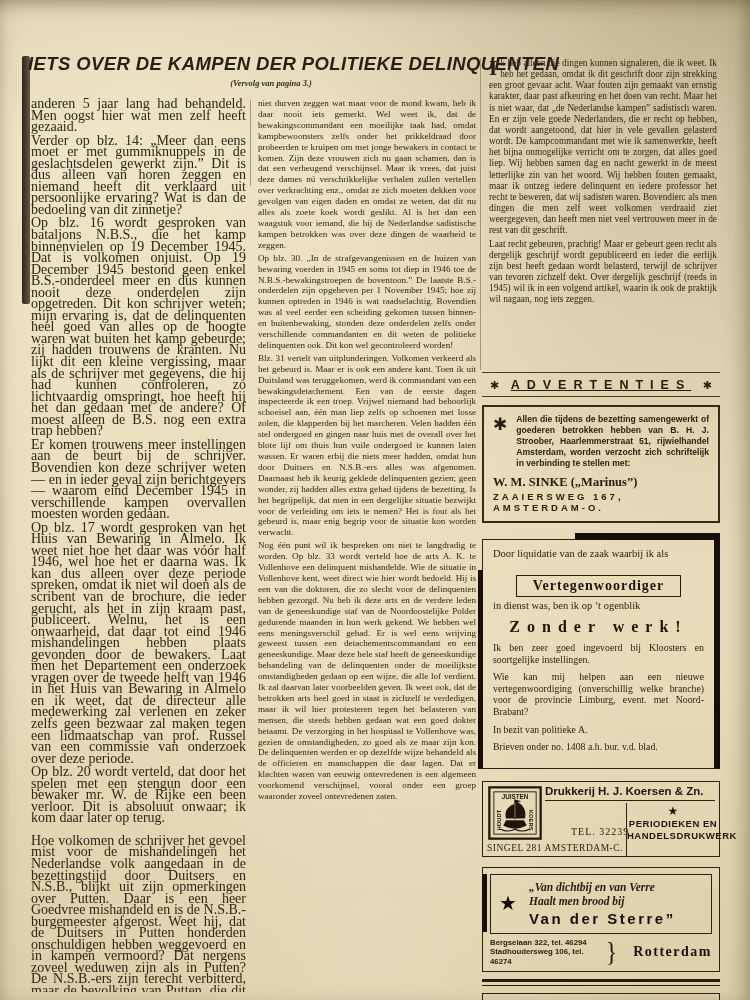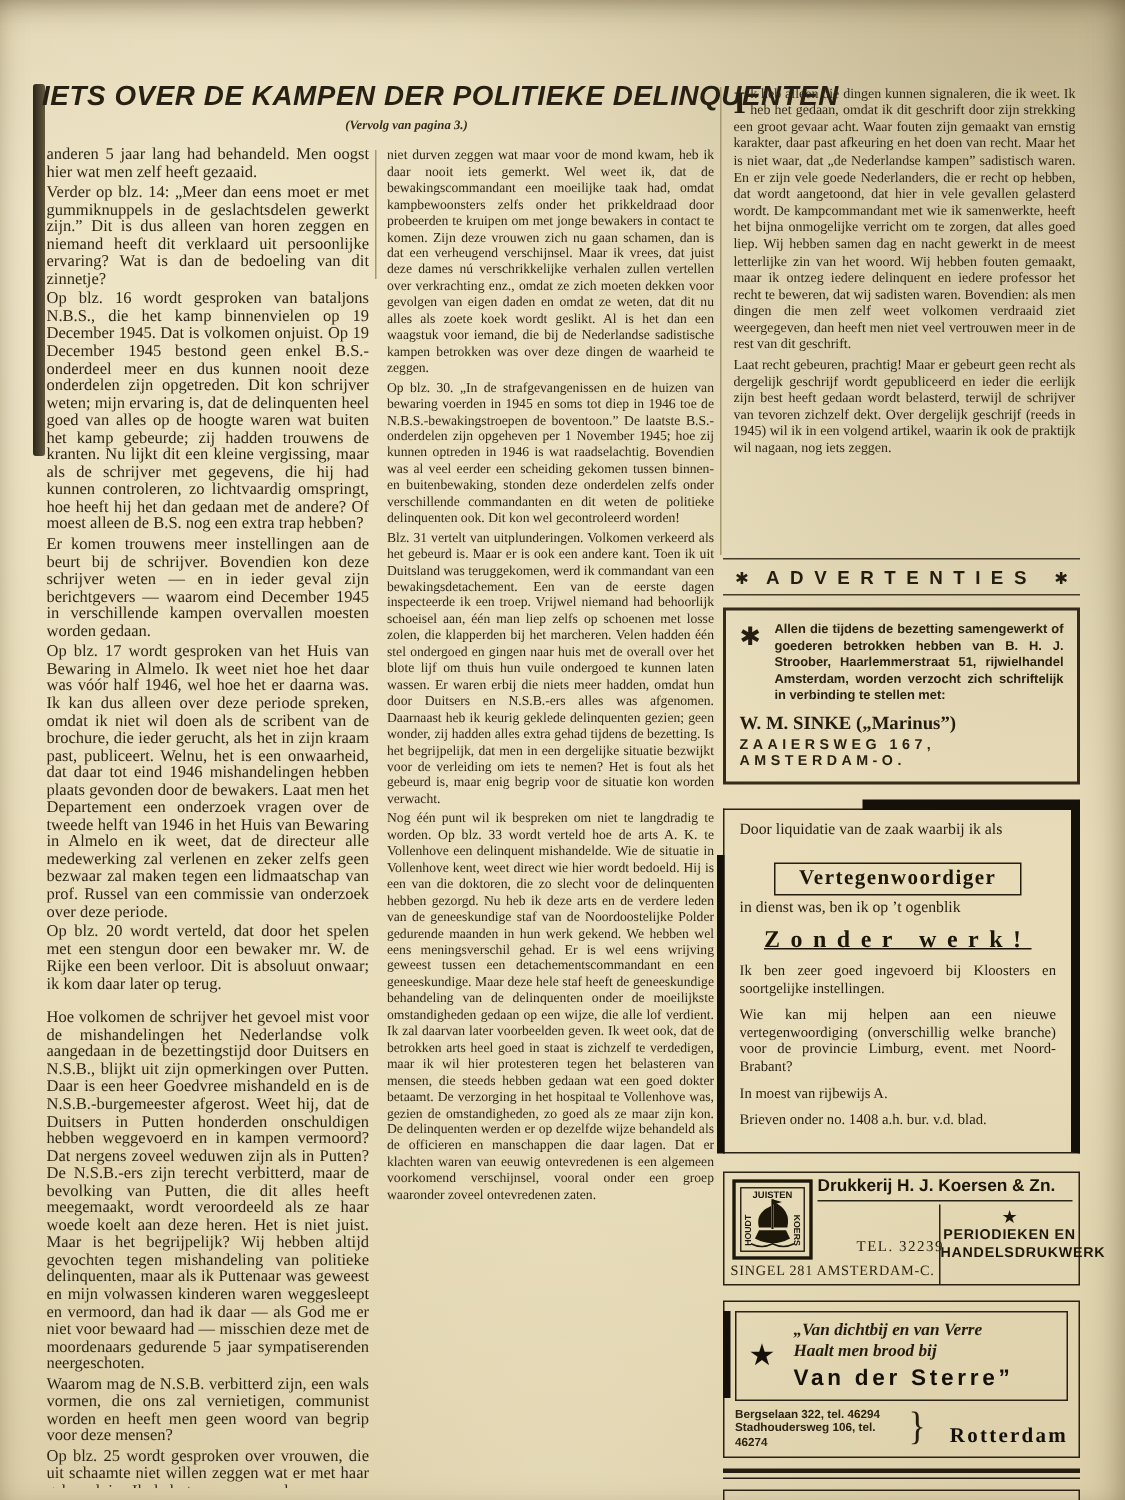--- a/index.html
+++ b/index.html
@@ -18,68 +18,68 @@
   .title { position:absolute; left:28px; top:54px; width:452px; margin:0; text-align:center;
     font:italic bold 18.5px/1.1 "Liberation Sans", sans-serif; letter-spacing:.4px;
     color:#272013; white-space:nowrap; }
   .subtitle { position:absolute; left:28px; top:79px; width:452px; text-align:center;
     font:italic bold 8.5px/1 "Liberation Serif", serif; color:#352c1a;margin-left:17px; }
   .vrule { position:absolute; width:1px; background:#a4966e; }
   .v1 { left:250px; top:100px; height:86px; }
   .v2 { left:480px; top:58px; height:312px; }
   .col { position:absolute; text-align:justify; overflow:hidden; }
   .col p { margin:0 0 2px; }
-  .col1 { left:31px;  top:98px; width:215px; height:894px; font-size:11px; line-height:11.55px; }
+  .col1 { left:31px;  top:98px; width:215px; height:894px; font-size:14px; line-height:11.55px; }
   .col2 { left:258px; top:98px; width:218px; height:894px; font-size:9.1px; line-height:10.9px;font-family:Liberation Serif, serif; }
   .col3 { left:489px; top:58px; width:228px; height:314px; font-size:9.3px; line-height:11.15px; }
   .gap { margin-top:11px !important; }
   .dropcap { float:left; font:bold 21px/19px "Liberation Serif", serif; margin:1px 3px 0 0; color:#241d10; }
 
   
   .ads { position:absolute; left:482px; top:372px; width:238px; }
   .ads-header { display:flex; align-items:center; justify-content:space-between;
     border-top:1.5px solid #463b27; border-bottom:1.5px solid #463b27; padding:5px 8px 4px; }
-  .ads-title { font:bold 12.5px "Liberation Sans", sans-serif; letter-spacing:7px; color:#241d10; }
+  .ads-title { font:bold 12.5px "Liberation Sans", sans-serif; letter-spacing:7px; color:#241d10;text-decoration:underline; }
   .hstar { font-size:11px; color:#241d10; }
 
   .ad { box-sizing:border-box; }
   .ad-sinke { margin-top:8px; border:2px solid #342b1b; padding:7px 9px 8px; }
   .sinke-row { display:flex; gap:9px; }
   .sinke-star { font-size:17px; line-height:1; color:#241d10; margin-top:2px; }
   .sinke-body { margin:0; font:bold 8.6px/11px "Liberation Sans", sans-serif; text-align:justify; color:#2b2312; }
   .sinke-name { margin:6px 0 1px; font:bold 12.5px "Liberation Serif", serif; color:#241d10; }
   .sinke-addr { font:bold 9.5px "Liberation Sans", sans-serif; letter-spacing:3px; color:#2b2312; }
 
   .ad-zonder { position:relative; margin-top:16px; border:1px solid #2a2214; border-right:6px solid #15100a; padding:8px 10px 9px; }
   .ad-zonder::before { content:""; position:absolute; top:-7px; right:-6px; width:145px; height:7px; background:#15100a; }
   .ad-zonder::after  { content:""; position:absolute; left:-5px; top:30px; bottom:-1px; width:5px; background:#15100a; }
   .z-line { margin:0; font:10.5px "Liberation Serif", serif; color:#241d10; }
   .z-boxed { width:fit-content; margin:16px auto 3px; border:1.5px solid #241d10; padding:2px 16px;
     font:bold 14px "Liberation Serif", serif; letter-spacing:1px; color:#1d1709; }
-  .z-big { text-align:center; font:bold 16px "Liberation Serif", serif; letter-spacing:7px; margin:7px 0 6px; color:#1d1709;text-decoration:underline; }
+  .z-big { text-align:center; font:bold 16px "Liberation Serif", serif; letter-spacing:7px; margin:7px 0 6px; color:#1d1709; }
   .z-para { margin:0 0 6px; font:9.8px/11.6px "Liberation Serif", serif; text-align:justify; color:#241d10; }
 
   .ad-koersen { position:relative; margin-top:12px; border:1.5px solid #2a2214; height:76px; }
   .k-logo { position:absolute; left:5px; top:4px; }
   .k-name { position:absolute; left:62px; top:3px; right:4px; font:bold 11.5px "Liberation Sans", sans-serif;
     color:#1d1709; border-bottom:1px solid #2a2214; padding-bottom:3px; }
   .k-tel  { position:absolute; left:88px; top:44px; font:10px "Liberation Serif", serif; letter-spacing:1px; color:#2b2312; }
   .k-addr { position:absolute; left:4px; top:61px; font:9.5px "Liberation Serif", serif; letter-spacing:.5px; color:#2b2312; }
   .k-right { position:absolute; right:0; top:21px; bottom:0; width:92px; border-left:1px solid #2a2214;
     text-align:center; padding-top:1px; }
   .k-star { font-size:12px; color:#1d1709; line-height:1.2; }
   .k-serv { font:bold 9.5px/12px "Liberation Sans", sans-serif; letter-spacing:.5px; color:#1d1709; }
 
   .ad-sterre { position:relative; margin-top:10px; border:1px solid #2a2214; padding:6px 7px 5px; }
   .ad-sterre::before { content:""; position:absolute; left:-1px; top:6px; height:58px; width:5px; background:#15100a; }
   .s-inner { display:flex; align-items:center; gap:12px; border:1px solid #2a2214; padding:5px 8px 6px; }
   .s-star { font-size:20px; color:#15100a; }
   .s-slogan { font:italic bold 11.5px/14px "Liberation Serif", serif; color:#241d10; }
   .s-name { font:bold 15px "Liberation Sans", sans-serif; letter-spacing:2.5px; color:#15100a; margin-top:2px; }
-  .s-bottom { display:flex; align-items:flex-end; gap:16px; margin-top:4px; }
+  .s-bottom { display:flex; align-items:center; gap:16px; margin-top:4px; }
   .s-addrs { font:bold 7.8px/9.5px "Liberation Sans", sans-serif; color:#2b2312; }
   .s-brace { font:300 24px "Liberation Serif", serif; color:#241d10; transform:scaleY(1.1); }
   .s-city { font:bold 14px "Liberation Serif", serif; letter-spacing:1.5px; color:#15100a; }
 
   .double-rule { margin-top:7px; height:3px; border-top:3px solid #241d10; border-bottom:1px solid #241d10; }
 
   .ad-zaanlandia { margin-top:7px; border:1.5px solid #2a2214; padding:8px 10px 9px; }
   .za-title { font:bold 16px "Liberation Serif", serif; letter-spacing:1px; color:#1d1709; }
 </style>
 </head>
@@ -135,21 +135,21 @@
       <div class="sinke-addr">ZAAIERSWEG 167, AMSTERDAM-O.</div>
     </div>
 
     <div class="ad ad-zonder">
       <p class="z-line">Door liquidatie van de zaak waarbij ik als</p>
       <div class="z-boxed">Vertegenwoordiger</div>
       <p class="z-line">in dienst was, ben ik op ’t ogenblik</p>
       <div class="z-big">Zonder werk!</div>
       <p class="z-para">Ik ben zeer goed ingevoerd bij Kloosters en soortgelijke instellingen.</p>
       <p class="z-para">Wie kan mij helpen aan een nieuwe vertegenwoordiging (onverschillig welke branche) voor de provincie Limburg, event. met Noord-Brabant?</p>
-      <p class="z-para">In moest van rijbewijs A.</p>
+      <p class="z-para">In bezit van politieke A.</p>
       <p class="z-para">Brieven onder no. 1408 a.h. bur. v.d. blad.</p>
     </div>
 
     <div class="ad ad-koersen">
       <svg class="k-logo" width="54" height="54" viewBox="0 0 60 60">
         <rect x="1.5" y="1.5" width="57" height="57" fill="none" stroke="#1d1709" stroke-width="2.5"></rect>
         <rect x="6.5" y="6.5" width="47" height="47" fill="none" stroke="#1d1709" stroke-width="1"></rect>
         <text x="30" y="14" text-anchor="middle" font-family="Liberation Sans, sans-serif" font-size="7" font-weight="bold" fill="#1d1709">JUISTEN</text>
         <text x="-38" y="14" transform="rotate(-90)" text-anchor="middle" font-family="Liberation Sans, sans-serif" font-size="6.5" font-weight="bold" fill="#1d1709">HOUDT</text>
         <text x="38" y="-46" transform="rotate(90)" text-anchor="middle" font-family="Liberation Sans, sans-serif" font-size="6.5" font-weight="bold" fill="#1d1709">KOERS</text>

